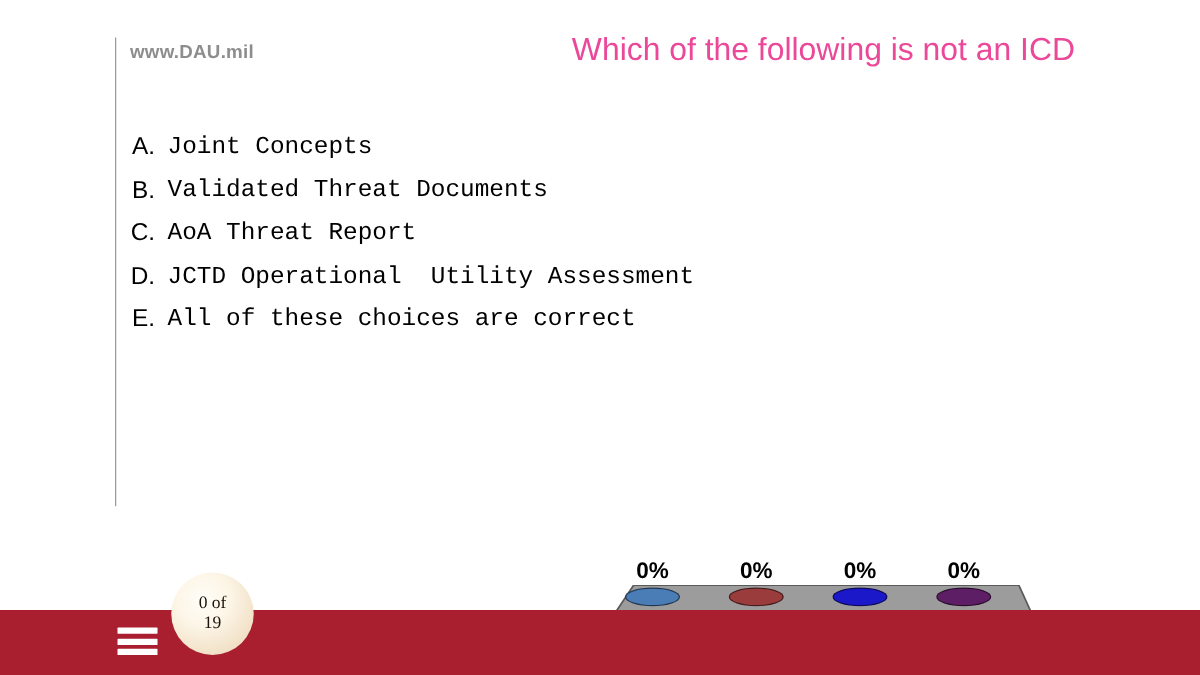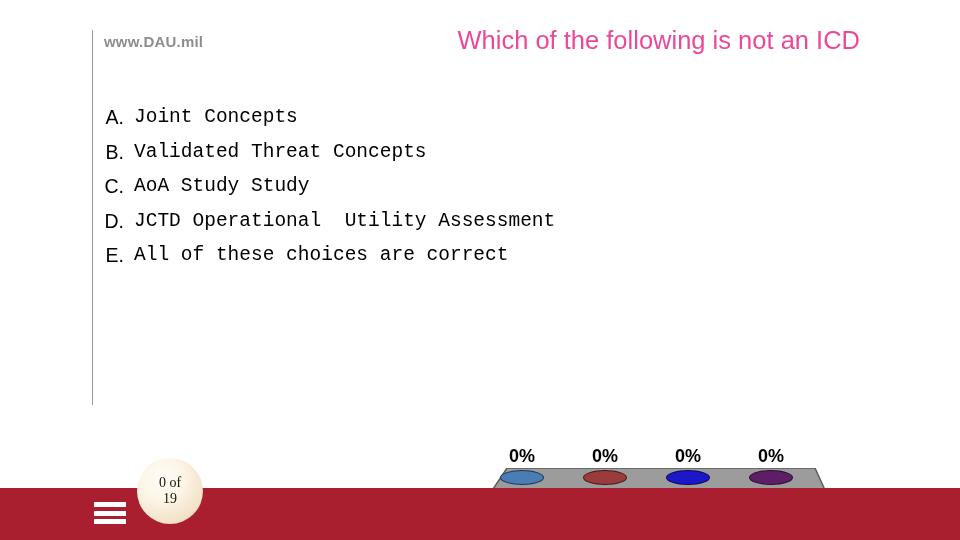--- a/index.html
+++ b/index.html
@@ -217,25 +217,25 @@
     <div>Which of the following is not an ICD</div>
   </div>
 
   <div class="answers">
     <div class="answer-row">
       <div class="answer-letter">A.</div>
       <div class="answer-text">Joint Concepts</div>
     </div>
     <div class="answer-row">
       <div class="answer-letter">B.</div>
-      <div class="answer-text">Validated Threat Concepts</div>
+      <div class="answer-text">Validated Threat Documents</div>
     </div>
     <div class="answer-row">
       <div class="answer-letter">C.</div>
-      <div class="answer-text">AoA Study Study</div>
+      <div class="answer-text">AoA Threat Report</div>
     </div>
     <div class="answer-row">
       <div class="answer-letter">D.</div>
       <div class="answer-text">JCTD Operational  Utility Assessment</div>
     </div>
     <div class="answer-row">
       <div class="answer-letter">E.</div>
       <div class="answer-text">All of these choices are correct</div>
     </div>
   </div>

